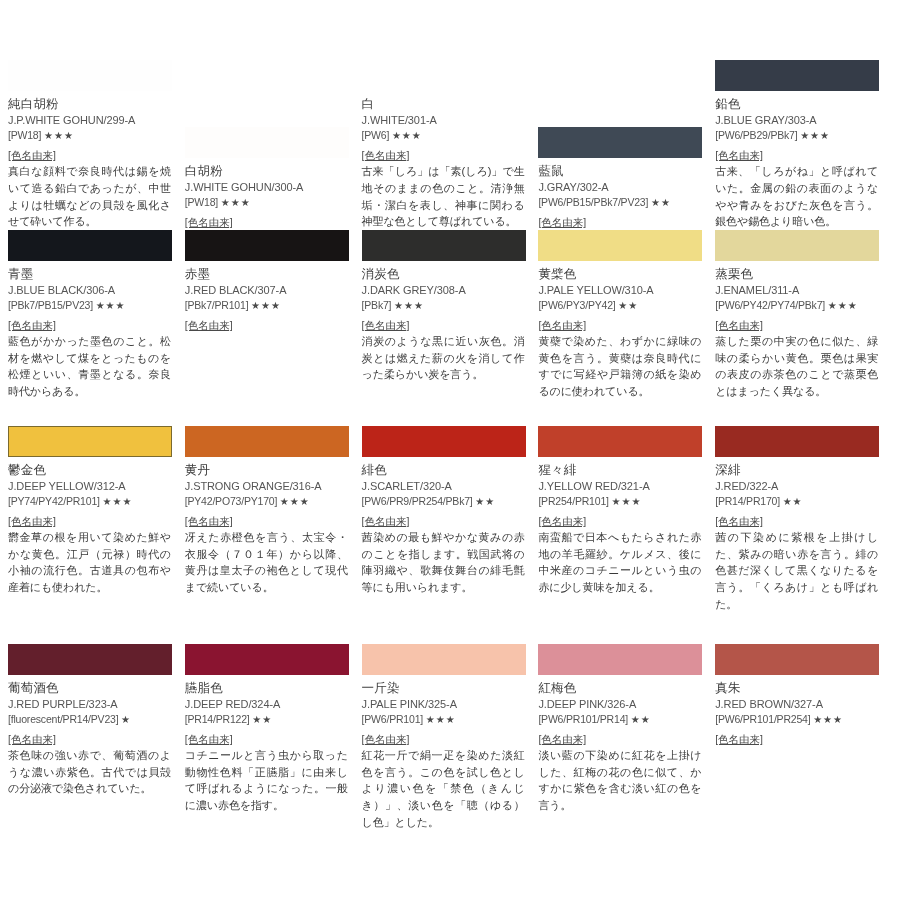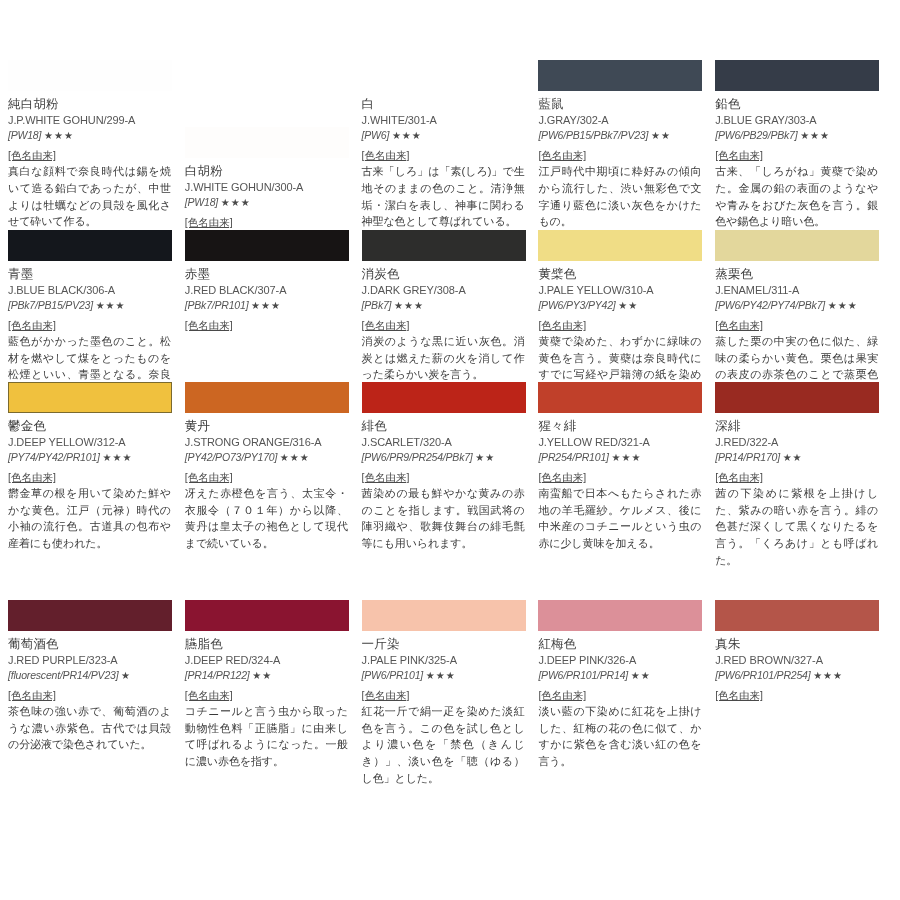--- a/index.html
+++ b/index.html
@@ -15,21 +15,21 @@
     padding: 10px 8px 0 8px;
     display: flex;
     flex-direction: column;
   }
   .swatch-row {
     display: flex;
     flex-direction: row;
     width: 884px;
   }
   .row-1 { height: 220px; align-items: flex-end; }
-  .row-2 { height: 152px; }
+  .row-2 { height: 196px; }
   .row-3 { height: 218px; }
   .row-4 { height: 240px; }
 
   .swatch-cell {
     width: 176.8px;
     padding-right: 12px;
     display: flex;
     flex-direction: column;
   }
   .chip {
@@ -56,21 +56,20 @@
     letter-spacing: -0.1px;
     white-space: nowrap;
   }
   .pigment-line {
     font-size: 10.5px;
     color: #555555;
     line-height: 1.35;
     letter-spacing: -0.2px;
     white-space: nowrap;
     margin-bottom: 7px;
-    font-style: italic;
   }
   .stars {
     color: #4a4a4a;
     letter-spacing: 1px;
     font-size: 10px;
   }
   .origin-label {
     font-size: 10.5px;
     color: #4a4a4a;
     line-height: 1.3;
@@ -113,29 +112,28 @@
         <div class="pigment-line"><span>[PW6]</span> <span class="stars">★★★</span></div>
         <div class="origin-label">[色名由来]</div>
         <div class="origin-text">古来「しろ」は「素(しろ)」で生地そのままの色のこと。清浄無垢・潔白を表し、神事に関わる神聖な色として尊ばれている。</div>
       </div>
       <div class="swatch-cell">
         <div class="chip whitechip" style="background-color: rgb(63, 73, 85);"></div>
         <div class="name-jp">藍鼠</div>
         <div class="name-en">J.GRAY/302-A</div>
         <div class="pigment-line"><span>[PW6/PB15/PBk7/PV23]</span> <span class="stars">★★</span></div>
         <div class="origin-label">[色名由来]</div>
-        <div class="origin-text">江戸時代中期頃に粋好みの傾向から流行した、渋い無彩色で文字通り藍色に淡い灰色をかけたもの。</div>
       </div>
       <div class="swatch-cell">
         <div class="chip whitechip" style="background-color: rgb(53, 60, 72);"></div>
         <div class="name-jp">鉛色</div>
         <div class="name-en">J.BLUE GRAY/303-A</div>
         <div class="pigment-line"><span>[PW6/PB29/PBk7]</span> <span class="stars">★★★</span></div>
         <div class="origin-label">[色名由来]</div>
-        <div class="origin-text">古来、「しろがね」黄蘗で染めた。金属の鉛の表面のようなやや青みをおびた灰色を言う。銀色や錫色より暗い色。</div>
+        <div class="origin-text">古来、「しろがね」と呼ばれていた。金属の鉛の表面のようなやや青みをおびた灰色を言う。銀色や錫色より暗い色。</div>
       </div>
     </div>
     <div class="swatch-row row-2">
       <div class="swatch-cell">
         <div class="chip whitechip" style="background-color: rgb(20, 23, 28);"></div>
         <div class="name-jp">青墨</div>
         <div class="name-en">J.BLUE BLACK/306-A</div>
         <div class="pigment-line"><span>[PBk7/PB15/PV23]</span> <span class="stars">★★★</span></div>
         <div class="origin-label">[色名由来]</div>
         <div class="origin-text">藍色がかかった墨色のこと。松材を燃やして煤をとったものを松煙といい、青墨となる。奈良時代からある。</div>

